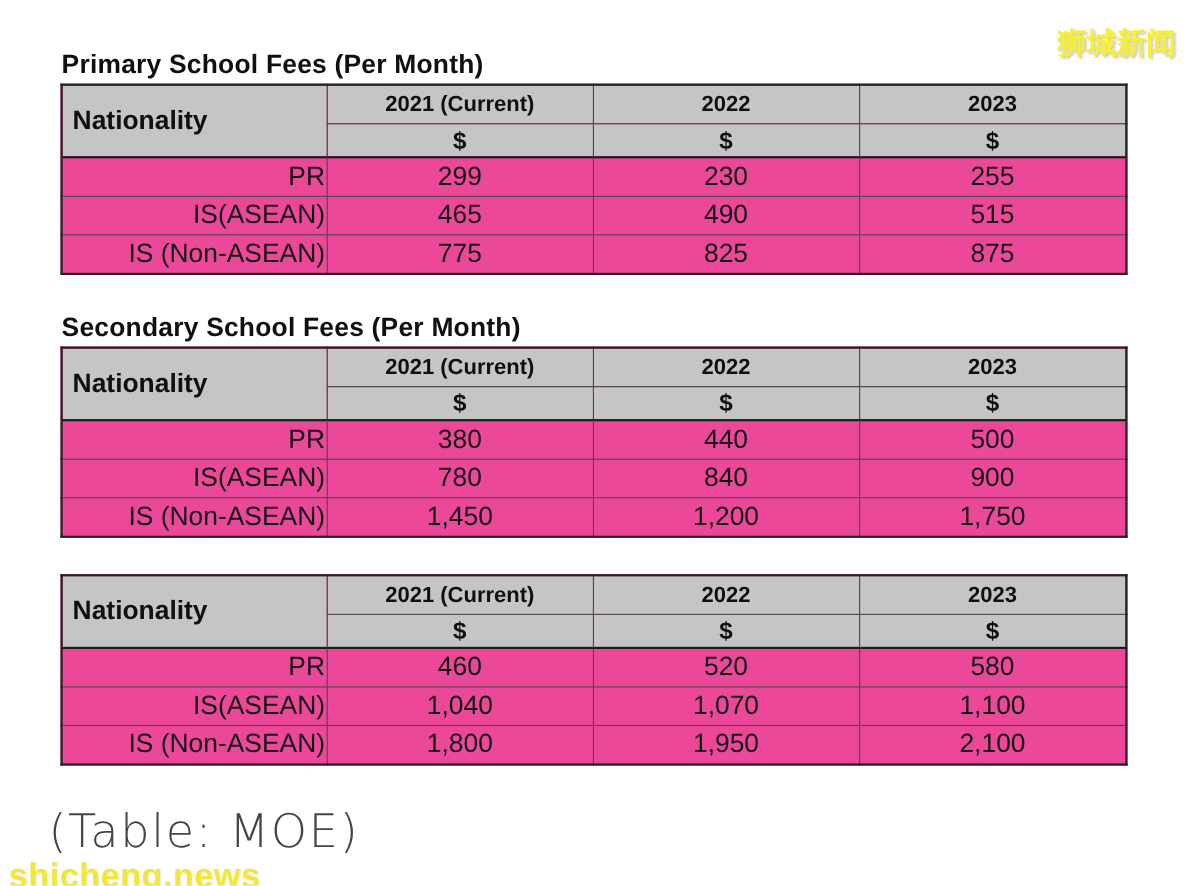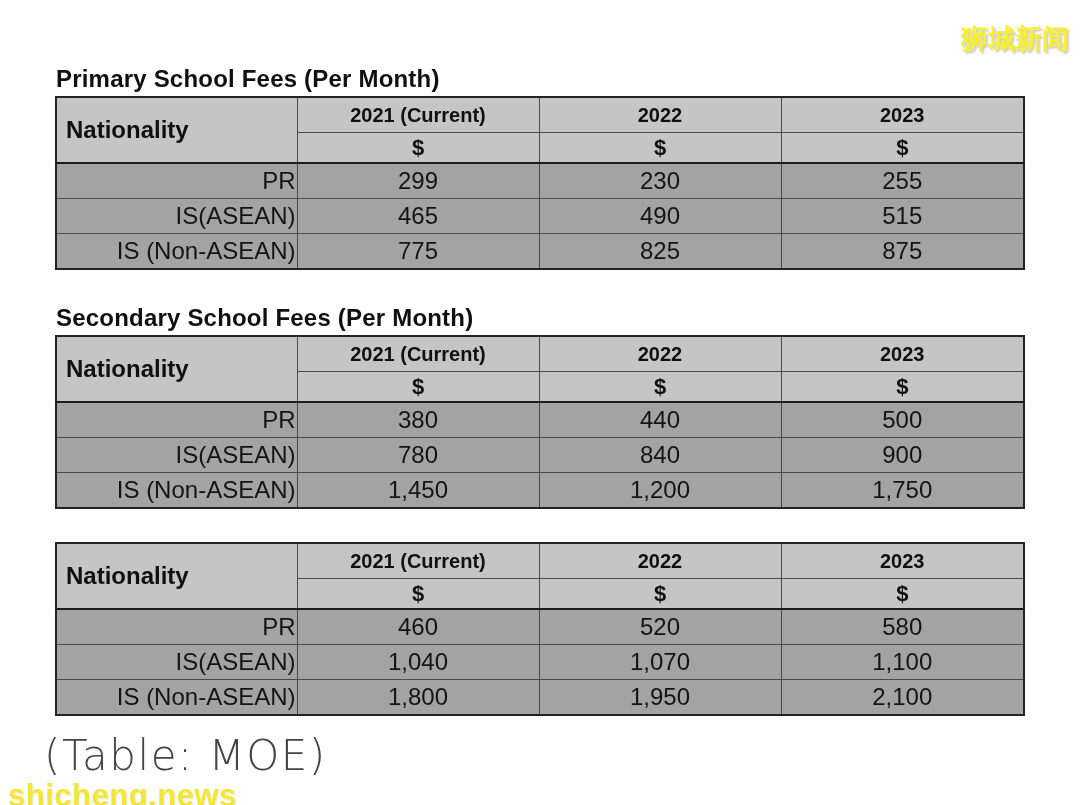--- a/index.html
+++ b/index.html
@@ -8,29 +8,29 @@
     --text:#151515;
     --watermark-yellow:#f2e636;
   }
   html,body{margin:0;padding:0;}
   body{
     width:1080px;height:805px;position:relative;overflow:hidden;
     background:#ffffff;
     font-family:"Liberation Sans", sans-serif;
     color:var(--text);
   }
-  .content{position:absolute;left:55px;top:64px;width:968px;}
+  .content{position:absolute;left:55px;top:44px;width:968px;}
   .section{margin-bottom:33px;}
   .section-title{
     font-size:24px;font-weight:bold;color:#101010;
     margin:0 0 3px 1px;line-height:29px;letter-spacing:0.2px;
   }
   table.fees{
     border-collapse:collapse;table-layout:fixed;width:968px;
-    border:2px solid #242424;background:#a3a3a3;
+    border:2px solid #242424;background:#ec4899;
   }
   table.fees th, table.fees td{
     border:1px solid var(--border);
     overflow:hidden;white-space:nowrap;
   }
   table.fees thead th{
     background:var(--header-bg);
     font-weight:bold;color:#101010;text-align:center;
   }
   th.nat-cell{

